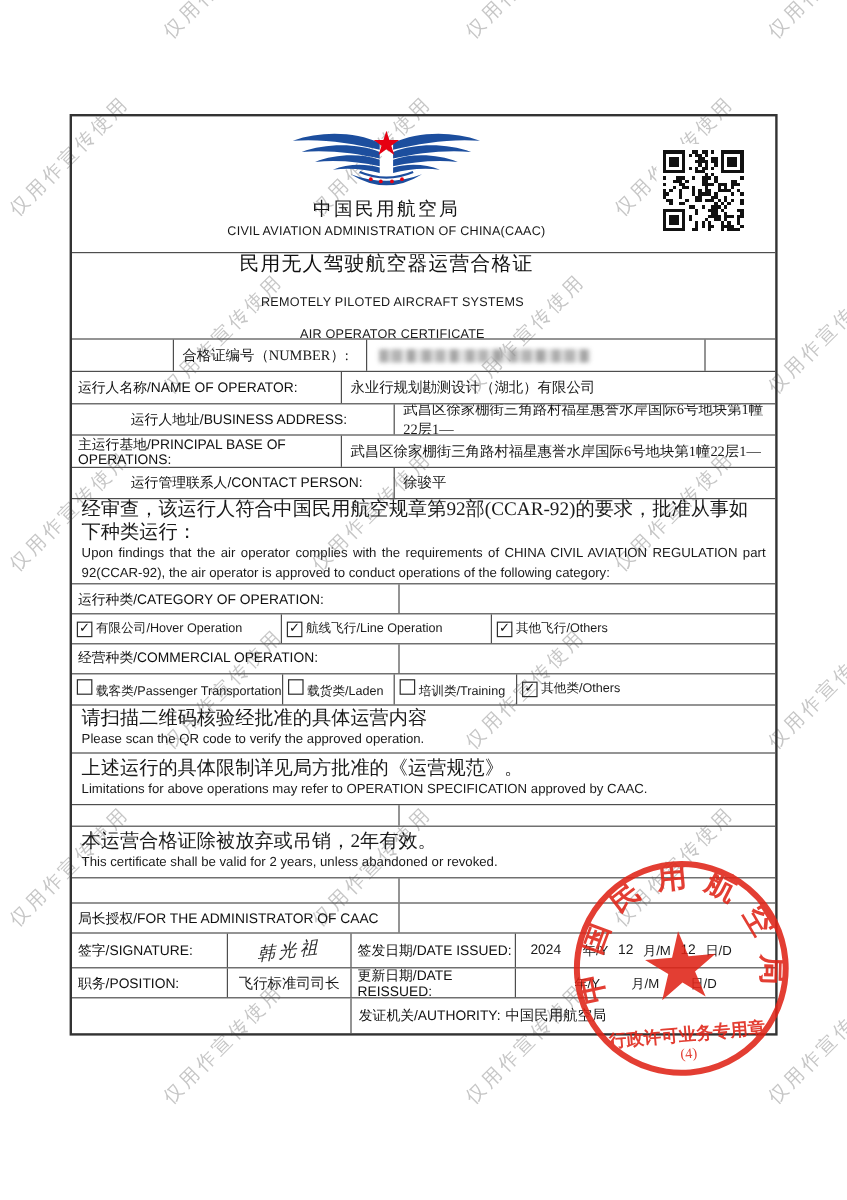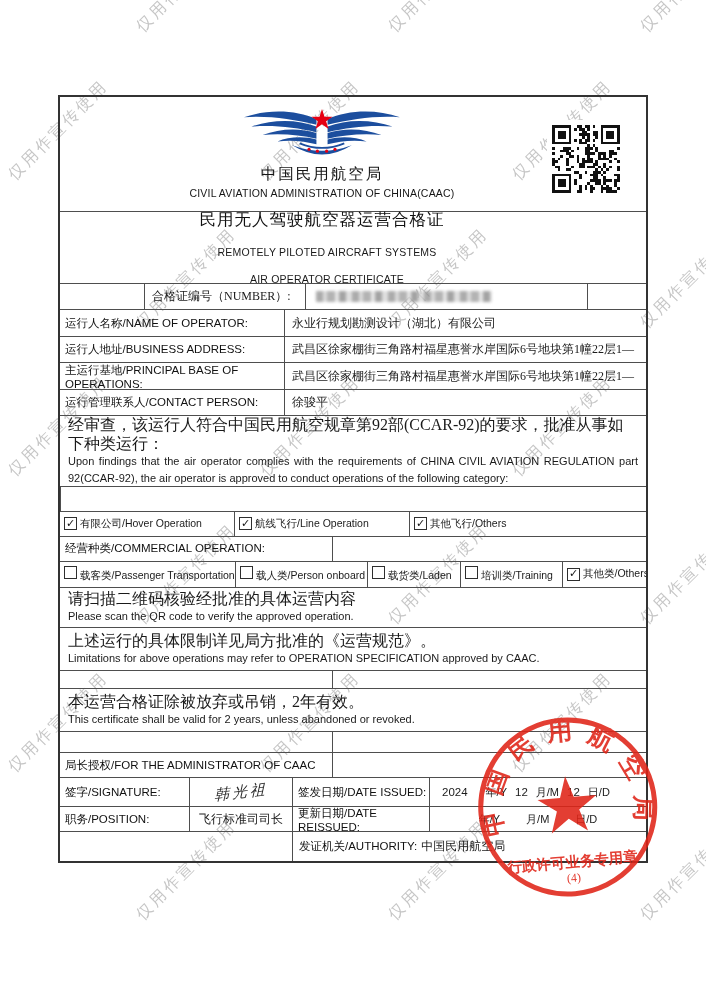--- a/index.html
+++ b/index.html
@@ -25,21 +25,21 @@
   .org-en{font-size:10.5px;margin-top:2px;letter-spacing:.2px;color:#151515;}
   .qr-wrap{position:absolute;right:21px;top:23px;}
 
   
   .sec-title{height:72px;flex-direction:column;align-items:center;justify-content:center;padding-right:62px;gap:12px;}
   .title-cn{font-size:16.5px;letter-spacing:1px;font-family:"Liberation Serif","DejaVu Serif",serif;color:#101010;}
   .title-en{font-size:10.5px;margin-top:3px;letter-spacing:.2px;margin-left:10px;}
 
   .r-num{height:27px;}
   .r-op{height:27px;}
-  .r-op2{height:26px;}
+  .r-op2{height:26px;padding-left:44px;}
   .redacted{width:176px;height:11px;margin-left:10px;filter:blur(1.7px);opacity:.75;border-radius:1px;
     background:repeating-linear-gradient(90deg,#8f8f8f 0 7px,#cfcfcf 7px 11px,#9a9a9a 11px 19px,#e0e0e0 19px 23px,#858585 23px 30px,#d5d5d5 30px 36px);}
 
   .sec-note{flex-direction:column;align-items:flex-start;justify-content:center;padding:3px 8px;}
   .note-cn{font-size:16px;line-height:19px;font-family:"Liberation Serif","DejaVu Serif",serif;}
   .note-en{font-size:11px;line-height:17px;}
   .sec-finding{height:71px;}
   .sec-finding .note-en{text-align:justify;width:100%;}
 
   .r-25{height:25px;}
@@ -372,20 +372,23 @@
           <span class="val">徐骏平</span>
         </div>
     </div>
 
     <div class="row sec-note sec-finding">
       <div class="note-cn">经审查，该运行人符合中国民用航空规章第92部(CCAR-92)的要求，批准从事如下种类运行：</div>
       <div class="note-en">Upon findings that the air operator complies with the requirements of CHINA CIVIL AVIATION REGULATION part 92(CCAR-92), the air operator is approved to conduct operations of the following category:</div>
     </div>
 
     <div class="row r-25">
+      <div class="c nb" style="width:272px">
+          <span class="lab">运行种类/CATEGORY OF OPERATION:</span>
+        </div>
       <div class="c" style="flex:1"></div>
     </div>
     <div class="row r-25">
       <div class="c nb" style="width:174px">
           <span class="opt"><span class="cb checked"></span><span>有限公司/Hover Operation</span></span>
         </div>
       <div class="c" style="width:175px">
           <span class="opt"><span class="cb checked"></span><span>航线飞行/Line Operation</span></span>
         </div>
       <div class="c" style="flex:1">
@@ -395,23 +398,20 @@
 
     <div class="row r-25">
       <div class="c nb" style="width:272px">
           <span class="lab">经营种类/COMMERCIAL OPERATION:</span>
         </div>
       <div class="c" style="flex:1"></div>
     </div>
     <div class="row r-26">
       <div class="c nb" style="width:175px">
           <span class="opt"><span class="cb"></span><span>载客类/Passenger Transportation</span></span>
-        </div>
-      <div class="c" style="width:132px">
-          <span class="opt"><span class="cb"></span><span>载人类/Person onboard</span></span>
         </div>
       <div class="c" style="width:93px">
           <span class="opt"><span class="cb"></span><span>载货类/Laden</span></span>
         </div>
       <div class="c" style="width:102px">
           <span class="opt"><span class="cb"></span><span>培训类/Training</span></span>
         </div>
       <div class="c" style="flex:1">
           <span class="opt"><span class="cb checked"></span><span>其他类/Others</span></span>
         </div>

